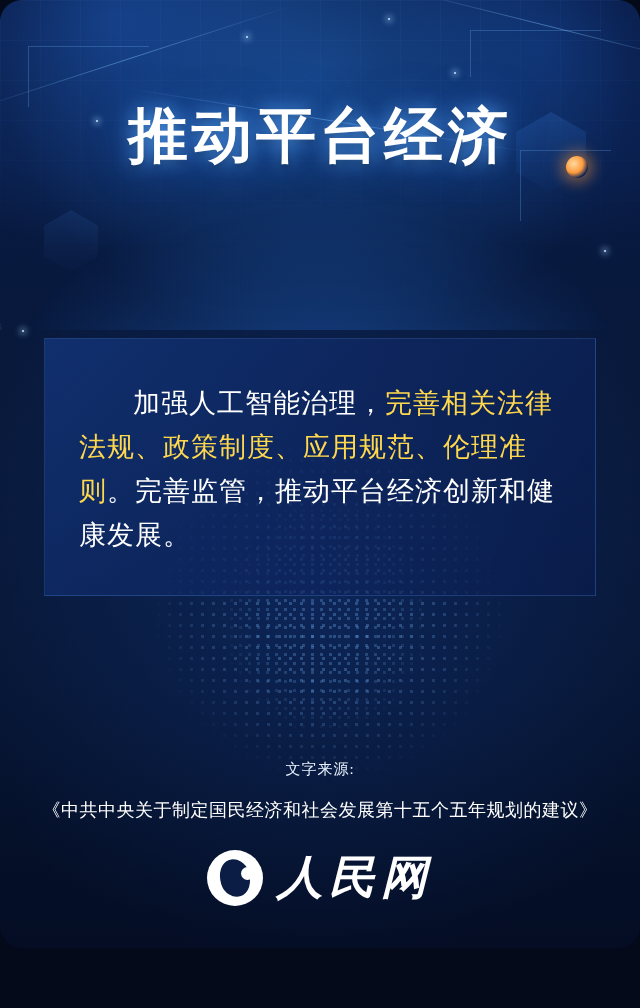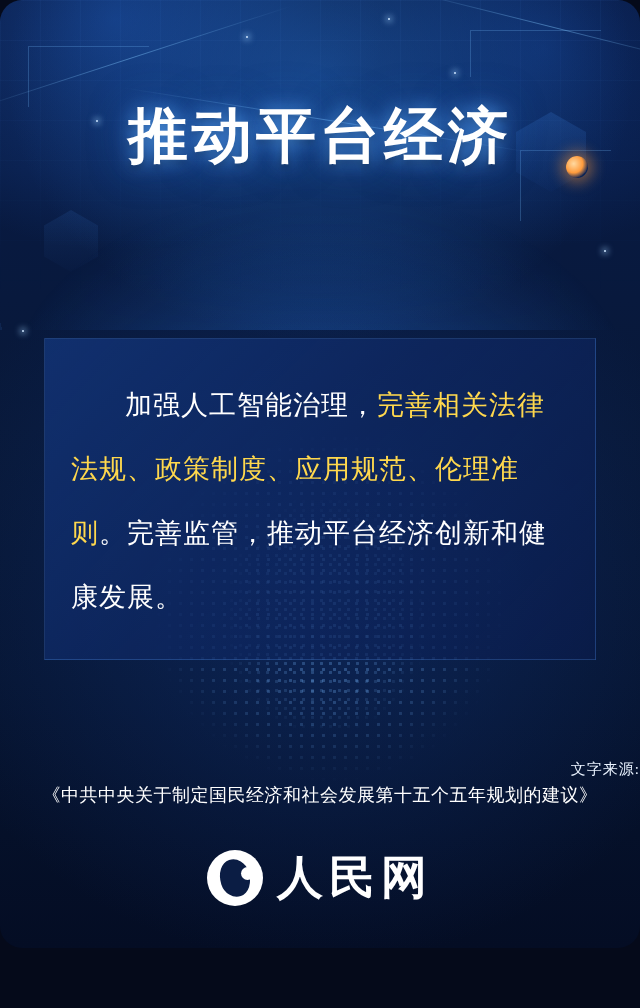--- a/index.html
+++ b/index.html
@@ -126,45 +126,44 @@
     width: 552px;
     padding: 34px 26px 30px 26px;
     box-sizing: border-box;
     background: linear-gradient(135deg, rgba(18,52,120,0.82) 0%, rgba(14,40,100,0.72) 45%, rgba(10,28,78,0.62) 100%);
     border: 1px solid rgba(110,175,255,0.18);
     z-index: 5;
   }
   .quote-text {
     font-family: "Liberation Sans", sans-serif;
     font-size: 27px;
-    line-height: 64px;
+    line-height: 44px;
     letter-spacing: 1px;
     color: #ffffff;
     text-indent: 54px;
-    margin: 0;
+    margin: 8px;
   }
   .quote-text .hl {
     color: #ffd84d;
   }
 
   
   .source {
     position:absolute;
     left:0; right:0;
     top: 760px;
     text-align:center;
     z-index:5;
     font-family: "Liberation Serif", serif;
   }
   .source .src-label {
     font-size: 15px;
     color: #eaf3ff;
     letter-spacing: 1px;
-    margin-bottom: 4px;
-    text-align: right;
+    margin-bottom: 19px;
   }
   .source .src-title {
     font-size: 18px;
     color: #ffffff;
     letter-spacing: 0.5px;
   }
 
   
   .logo {
     position:absolute;
@@ -173,20 +172,21 @@
     display:flex;
     align-items:center;
     justify-content:center;
     flex-direction: column;
     z-index:6;
   }
   .logo-row {
     display:flex;
     align-items:center;
     gap: 14px;
+    font-style: italic;
   }
   .logo-mark {
     width: 56px; height: 56px;
     border-radius: 50%;
     background: #ffffff;
     position: relative;
     flex: none;
   }
   .logo-mark::after {
     content:"";

